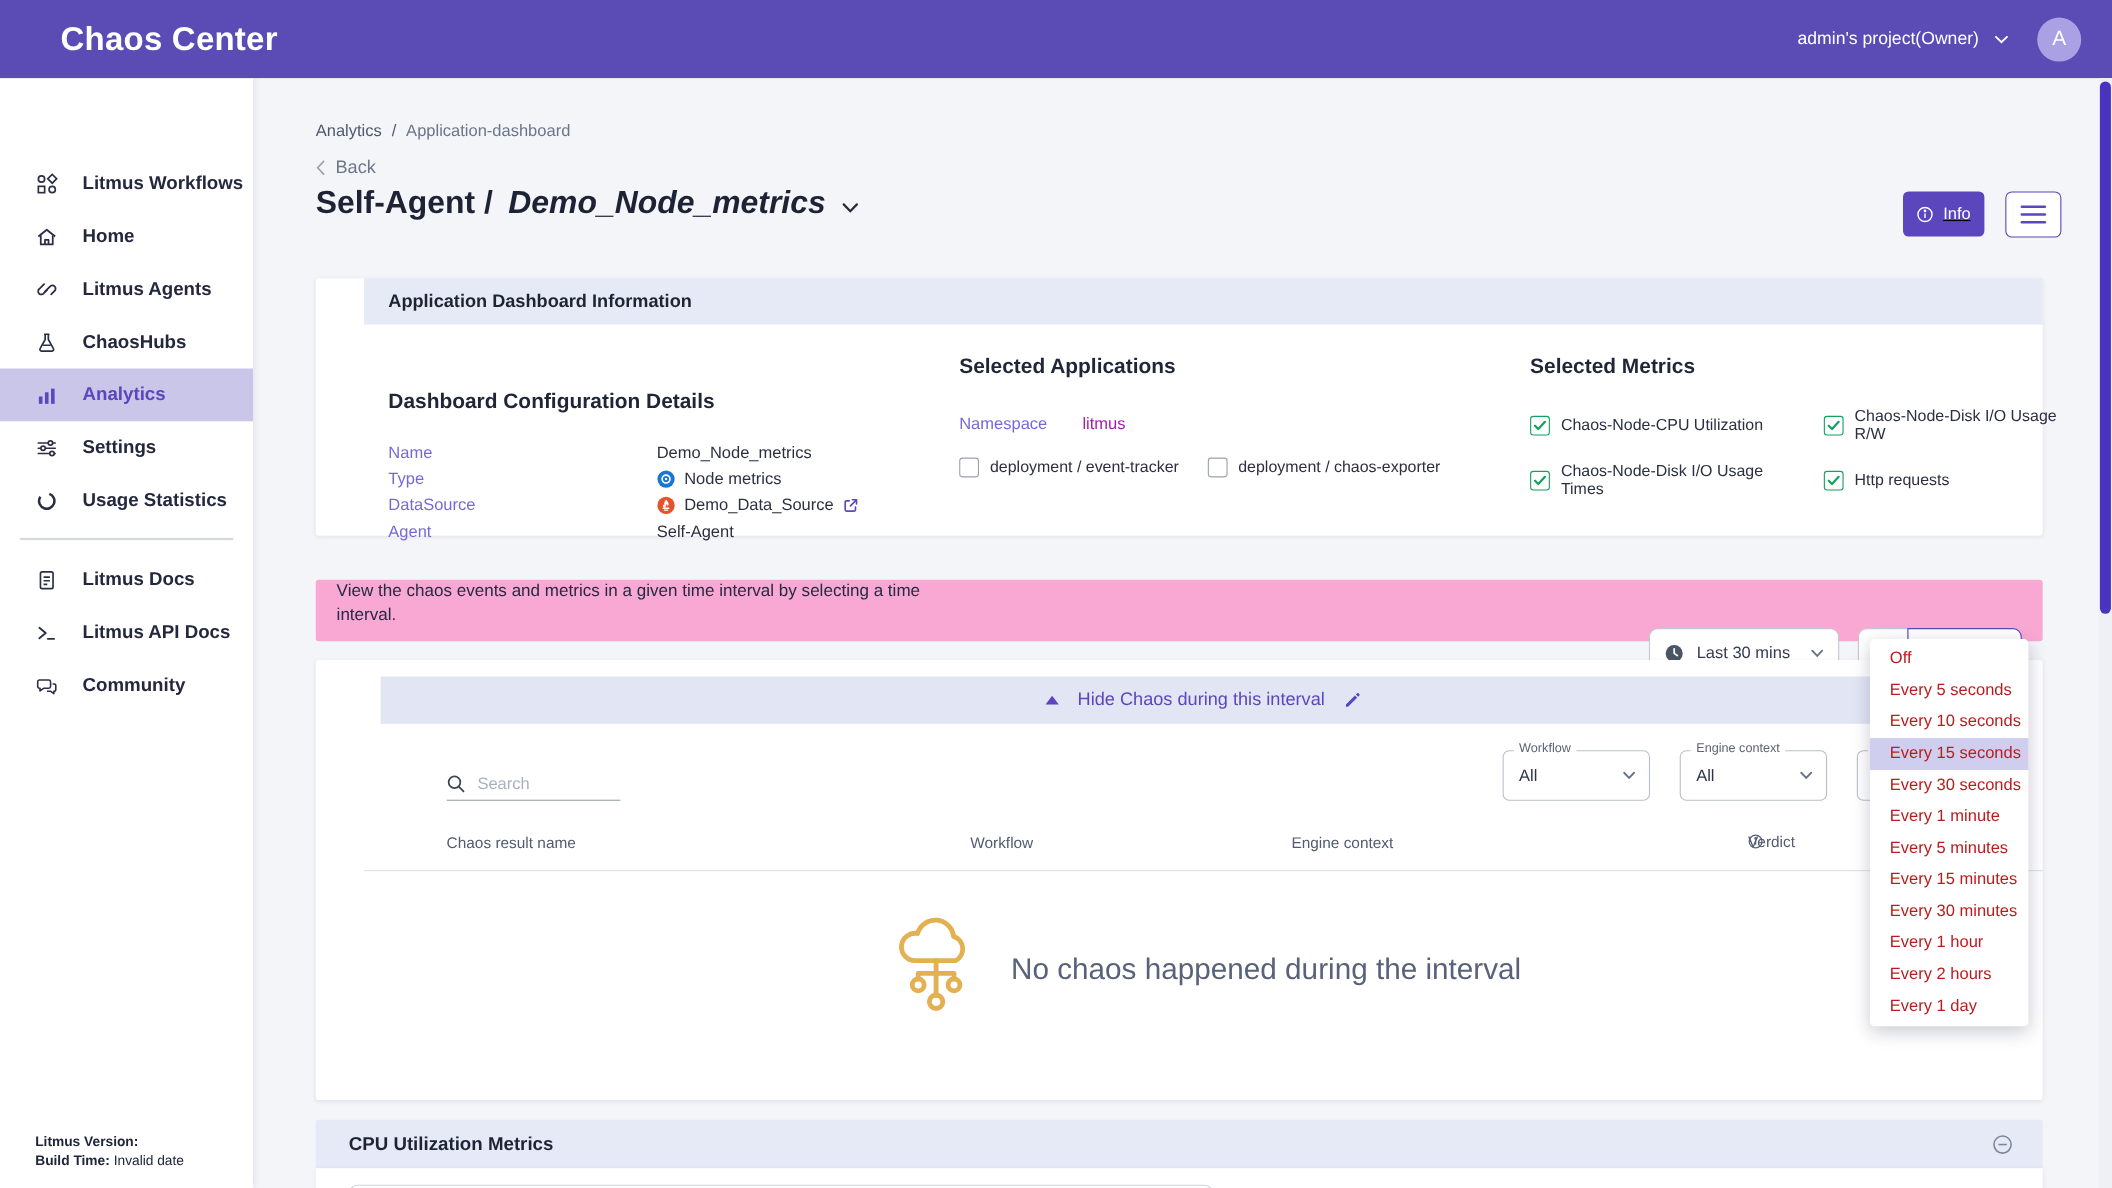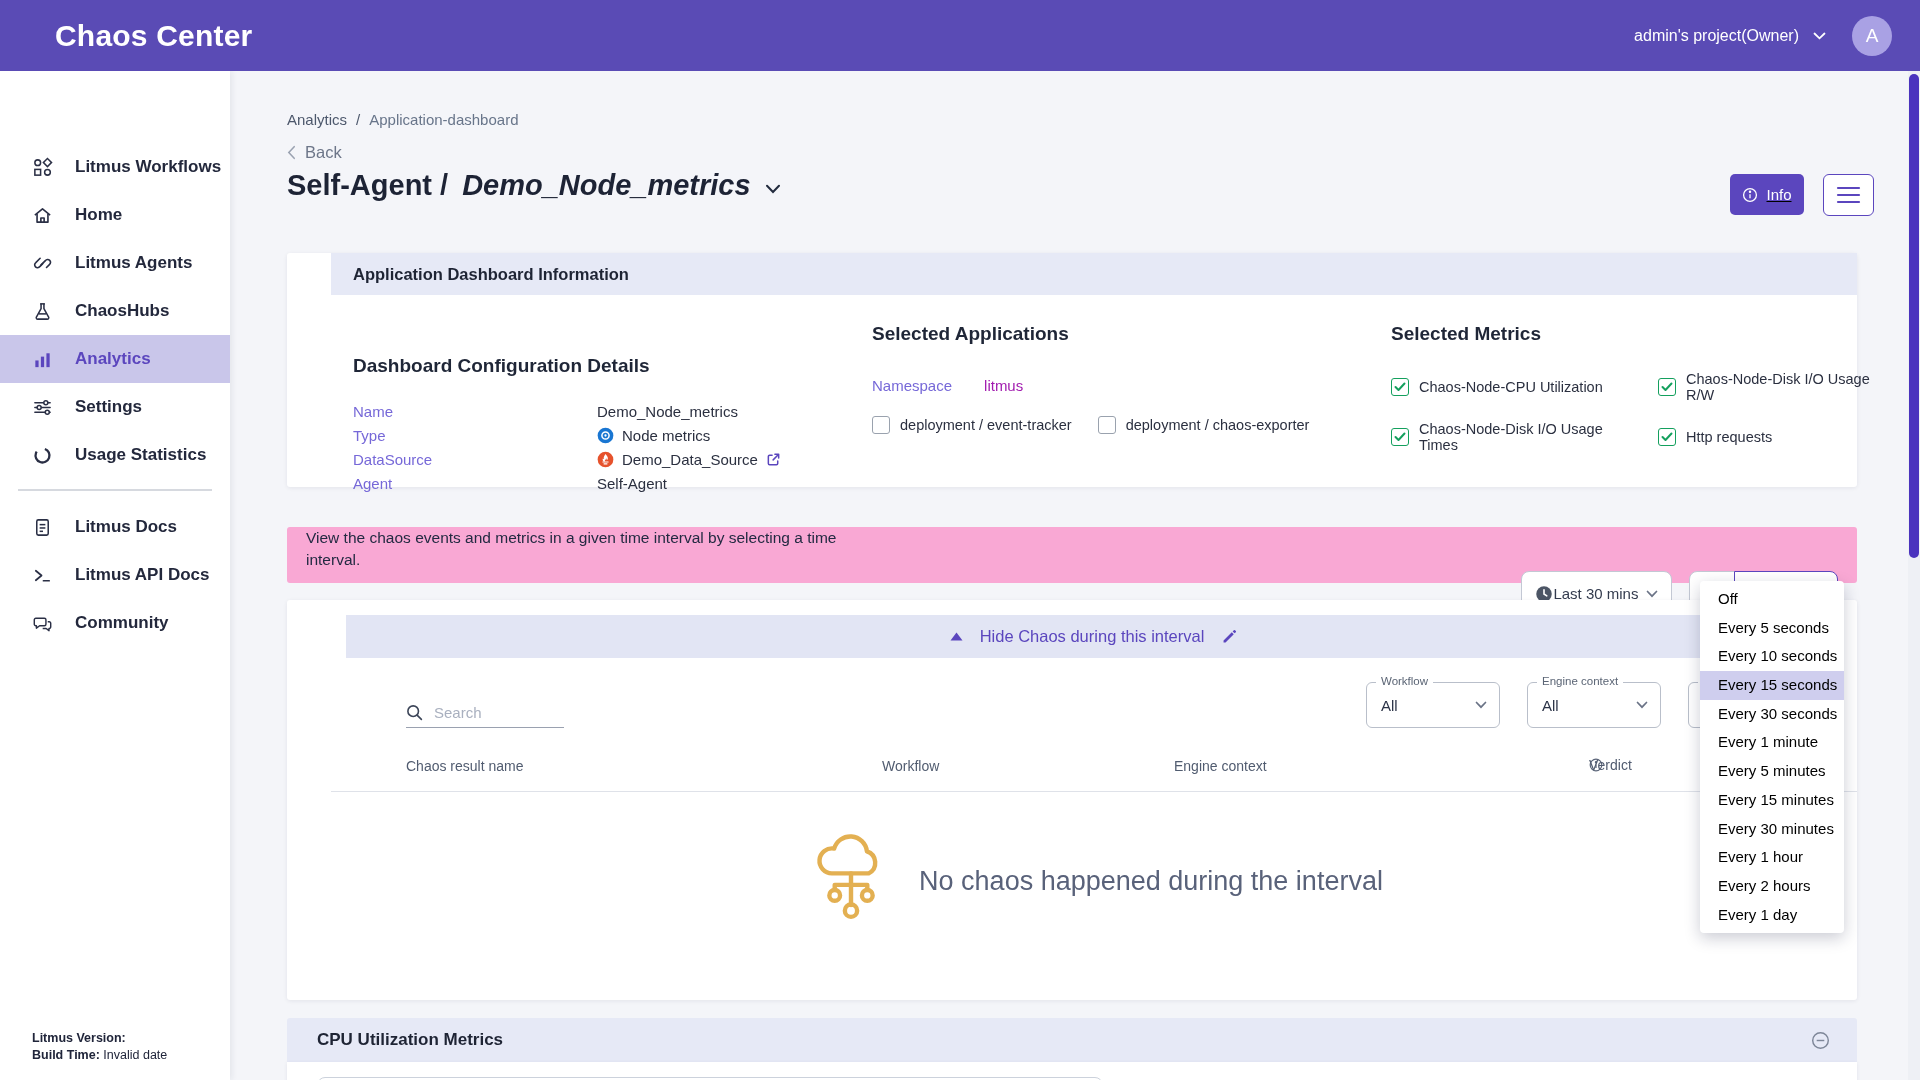--- a/index.html
+++ b/index.html
@@ -72,33 +72,33 @@
     flex:0 0 18px; display:flex; align-items:center; justify-content:center; }
   .cb.checked { border-color:#14a05e; }
   .metricgrid { margin-top:26px; display:grid; grid-template-columns:253px auto; row-gap:18px; column-gap:14px; }
 
   
   .timebar { position:absolute; left:57px; top:456px; width:1570px; height:56px; background:#f9a8d4;
     border-radius:3px; display:flex; padding:0 19px;flex-direction:column; }
   .timebar .desc { width:560px; font-size:15.5px; line-height:22px; color:#232a42; }
   .tb-right { margin-left:auto; display:flex; align-items:center; gap:17px; }
   .timesel { height:45px; min-width:151px; background:#fff; border:1px solid #c3c8d4; border-radius:8px;
-    display:flex; align-items:center; padding:0 13px; cursor:pointer; }
+    display:flex; align-items:center; gap:11px; padding:0 13px; cursor:pointer; }
   .timesel .tval { font-size:15px; color:#333b4e; }
   .splitbtn { display:flex; height:45px; }
   .seg-icon { width:46px; background:#fff; border:1px solid #c3c8d4; border-radius:8px 0 0 8px;
     display:flex; align-items:center; justify-content:center; color:#4a5364; cursor:pointer; }
   .seg-refresh { background:#fff; border:1.5px solid #5b46be; border-radius:0 8px 8px 0; margin-left:-1px;
     display:flex; align-items:center; gap:9px; padding:0 14px; cursor:pointer; }
   .seg-refresh .rlabel { font-size:15px; color:#5d6679; }
 
   
   .menu { position:absolute; left:1470px; top:510px; width:144px; background:#fff; border-radius:4px;
     box-shadow:0 5px 16px rgba(20,25,60,.22); padding:4px 0; z-index:50; }
-  .menu .mi { height:28.7px; line-height:28.7px; padding-left:18px; font-size:15px; color:#000000;
+  .menu .mi { height:28.7px; line-height:28.7px; padding-left:18px; font-size:15px; color:#b91c1c;
     cursor:pointer; white-space:nowrap; }
   .menu .mi.selected { background:#cfceee; }
 
   
   .card2 { left:57px; top:529px; width:1570px; height:400px; }
   .hidebar { margin:15px 15px 0 15px; height:43px; background:#e2e5f4; display:flex; align-items:center;
     justify-content:center; gap:17px; color:#5b46be; }
   .hidebar .hlabel { font-size:16.5px; }
   .controls { display:flex; align-items:flex-end; padding:0 37px 0 75px; margin-top:20px; height:50px; }
   .searchbox { display:flex; align-items:center; gap:11px; border-bottom:1px solid #9aa1b0;

